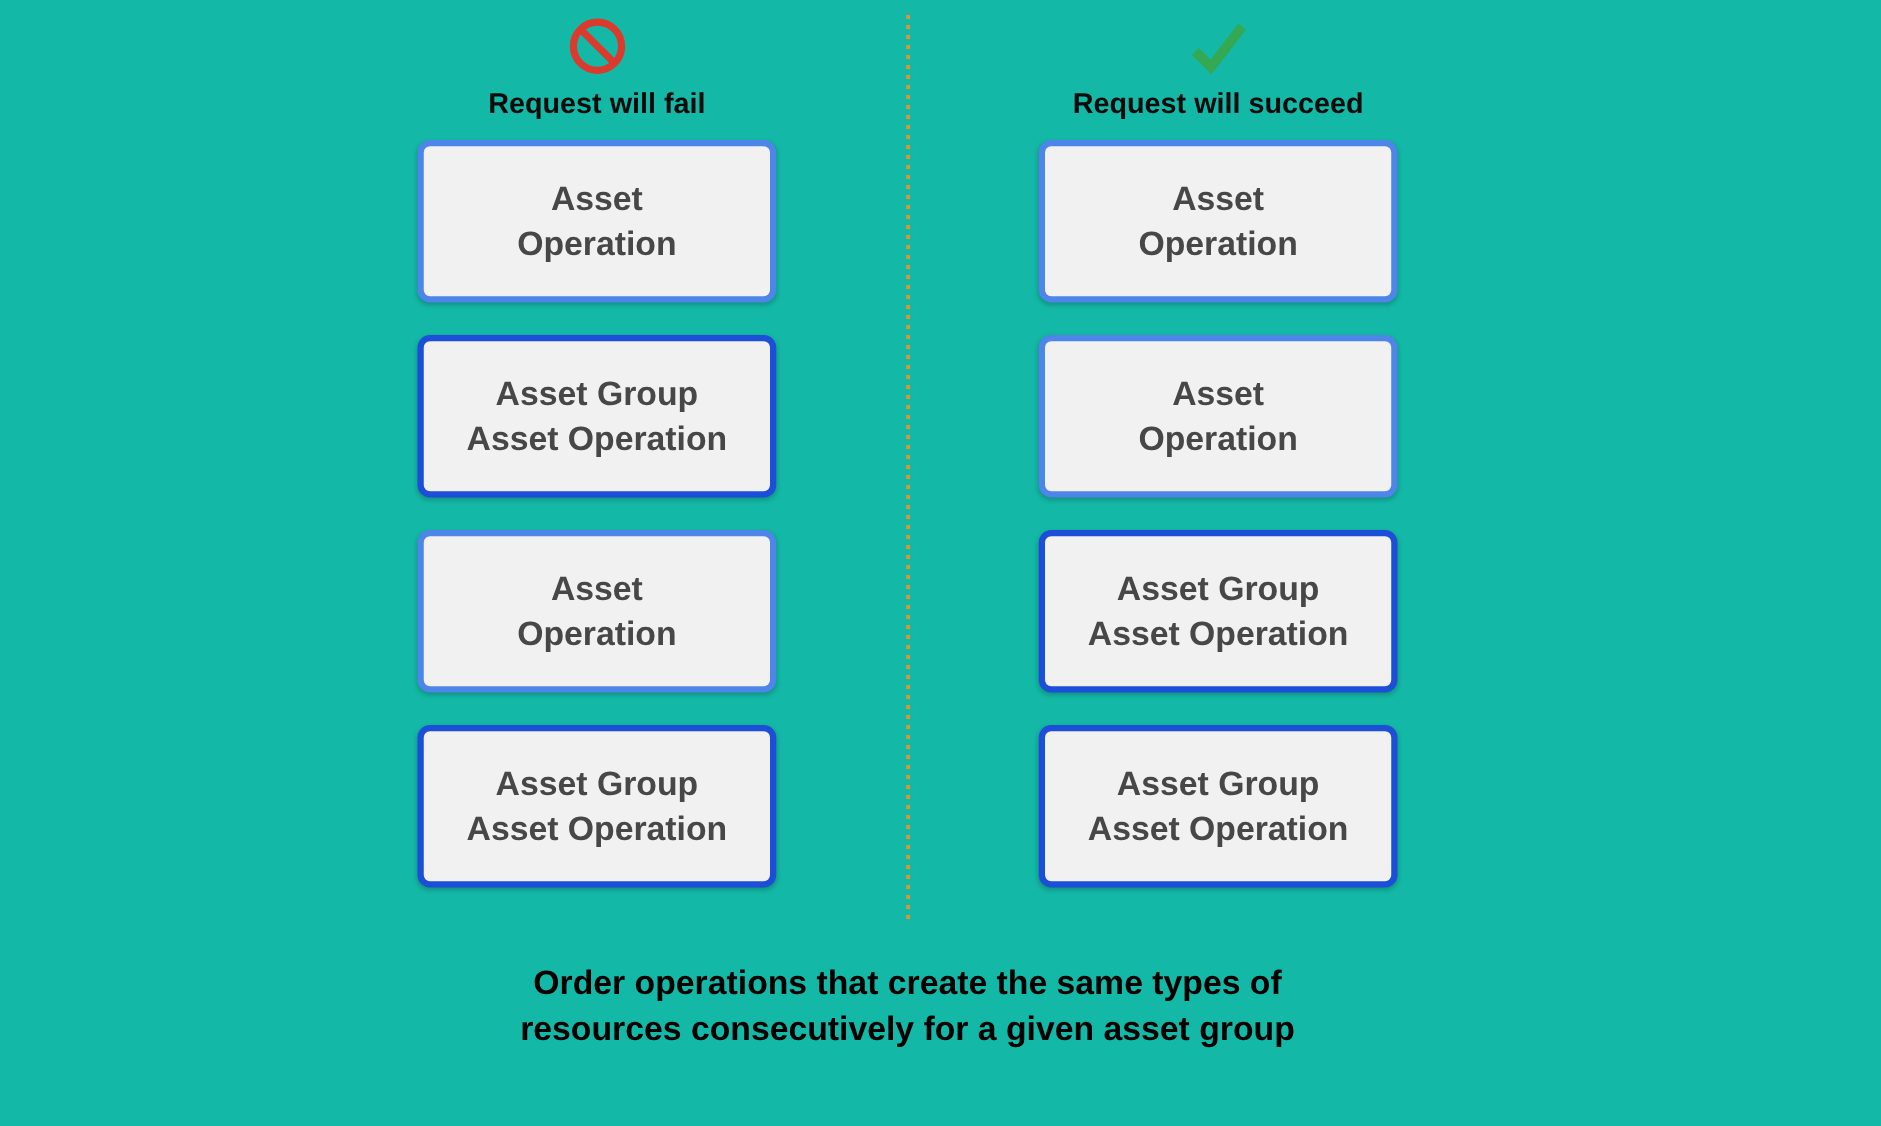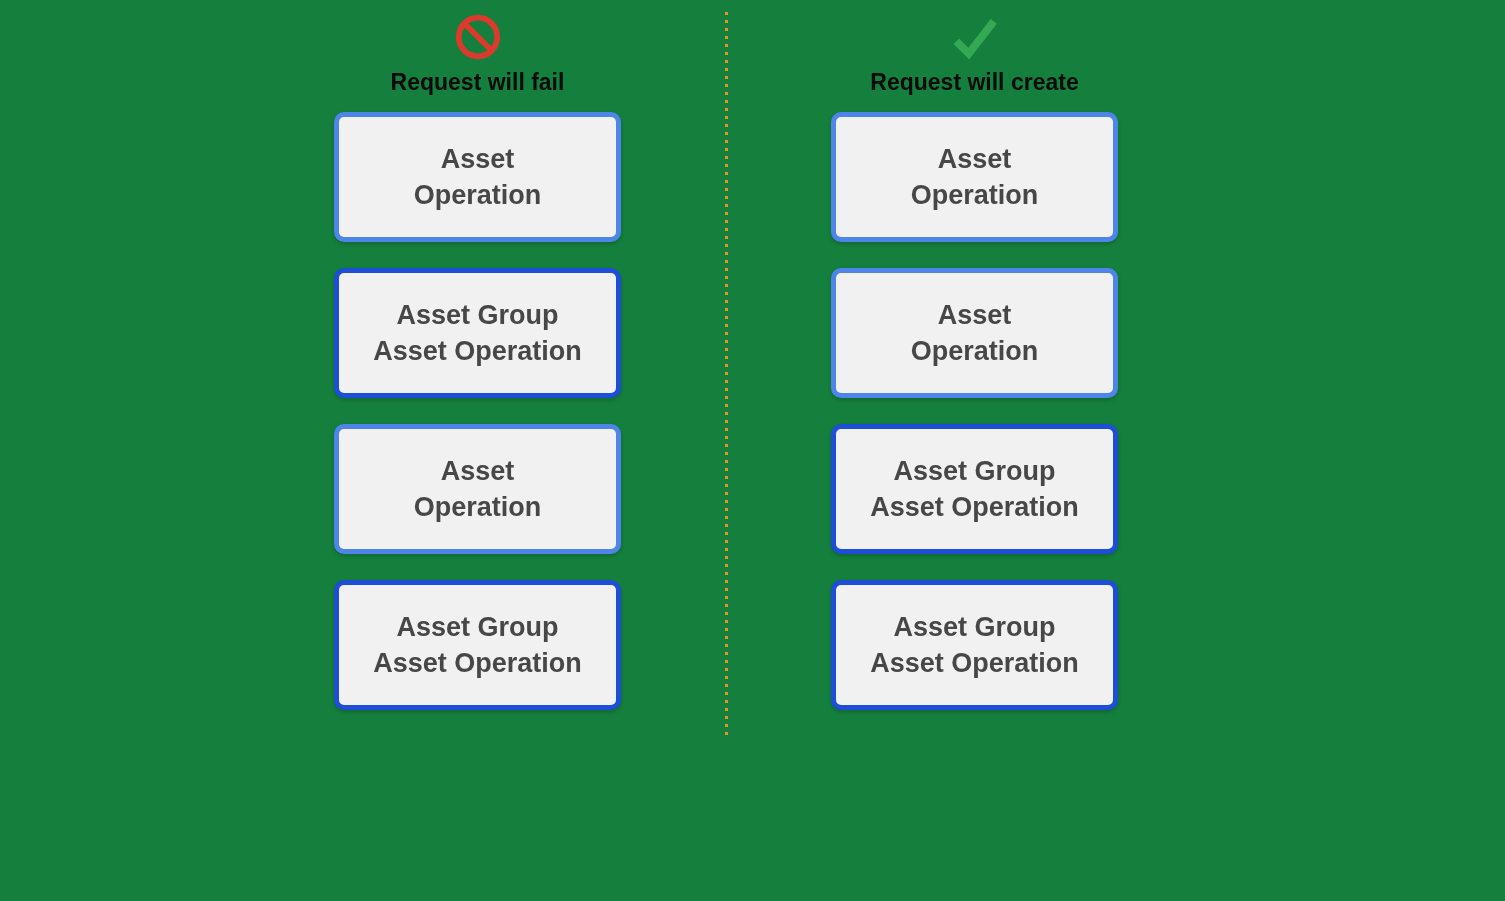--- a/index.html
+++ b/index.html
@@ -1,20 +1,20 @@
 <!DOCTYPE html>
 <html><head>
 <meta charset="utf-8">
 <style>
   html, body { margin: 0; padding: 0; background: #ffffff; }
   .canvas {
     position: relative;
     width: 1505px;
     height: 901px;
-    background: #15803d;
+    background: #14b8a6;
     font-family: "Liberation Sans", sans-serif;
     overflow: hidden;
   }
   .column {
     position: absolute;
     top: 12px;
     width: 289px;
     display: flex;
     flex-direction: column;
     align-items: center;
@@ -108,35 +108,37 @@
   </div>
 
   <div class="divider"></div>
 
   <div class="column succeed">
     <div class="col-icon">
       <svg width="54" height="46" viewBox="0 0 50 44" fill="none">
         <polyline points="7,26 19,38 43,7" stroke="#34a853" stroke-width="7.5" fill="none"></polyline>
       </svg>
     </div>
-    <div class="col-title">Request will create</div>
+    <div class="col-title">Request will succeed</div>
     <div class="boxes">
       <div class="box asset-operation">
         <div class="box-label">Asset
 Operation</div>
       </div>
       <div class="box asset-operation">
         <div class="box-label">Asset
 Operation</div>
       </div>
       <div class="box asset-group-asset-operation">
         <div class="box-label">Asset Group
 Asset Operation</div>
       </div>
       <div class="box asset-group-asset-operation">
         <div class="box-label">Asset Group
 Asset Operation</div>
       </div>
     </div>
   </div>
 
+  <div class="caption">Order operations that create the same types of
+resources consecutively for a given asset group</div>
 
 </div>
 
 </body></html>

